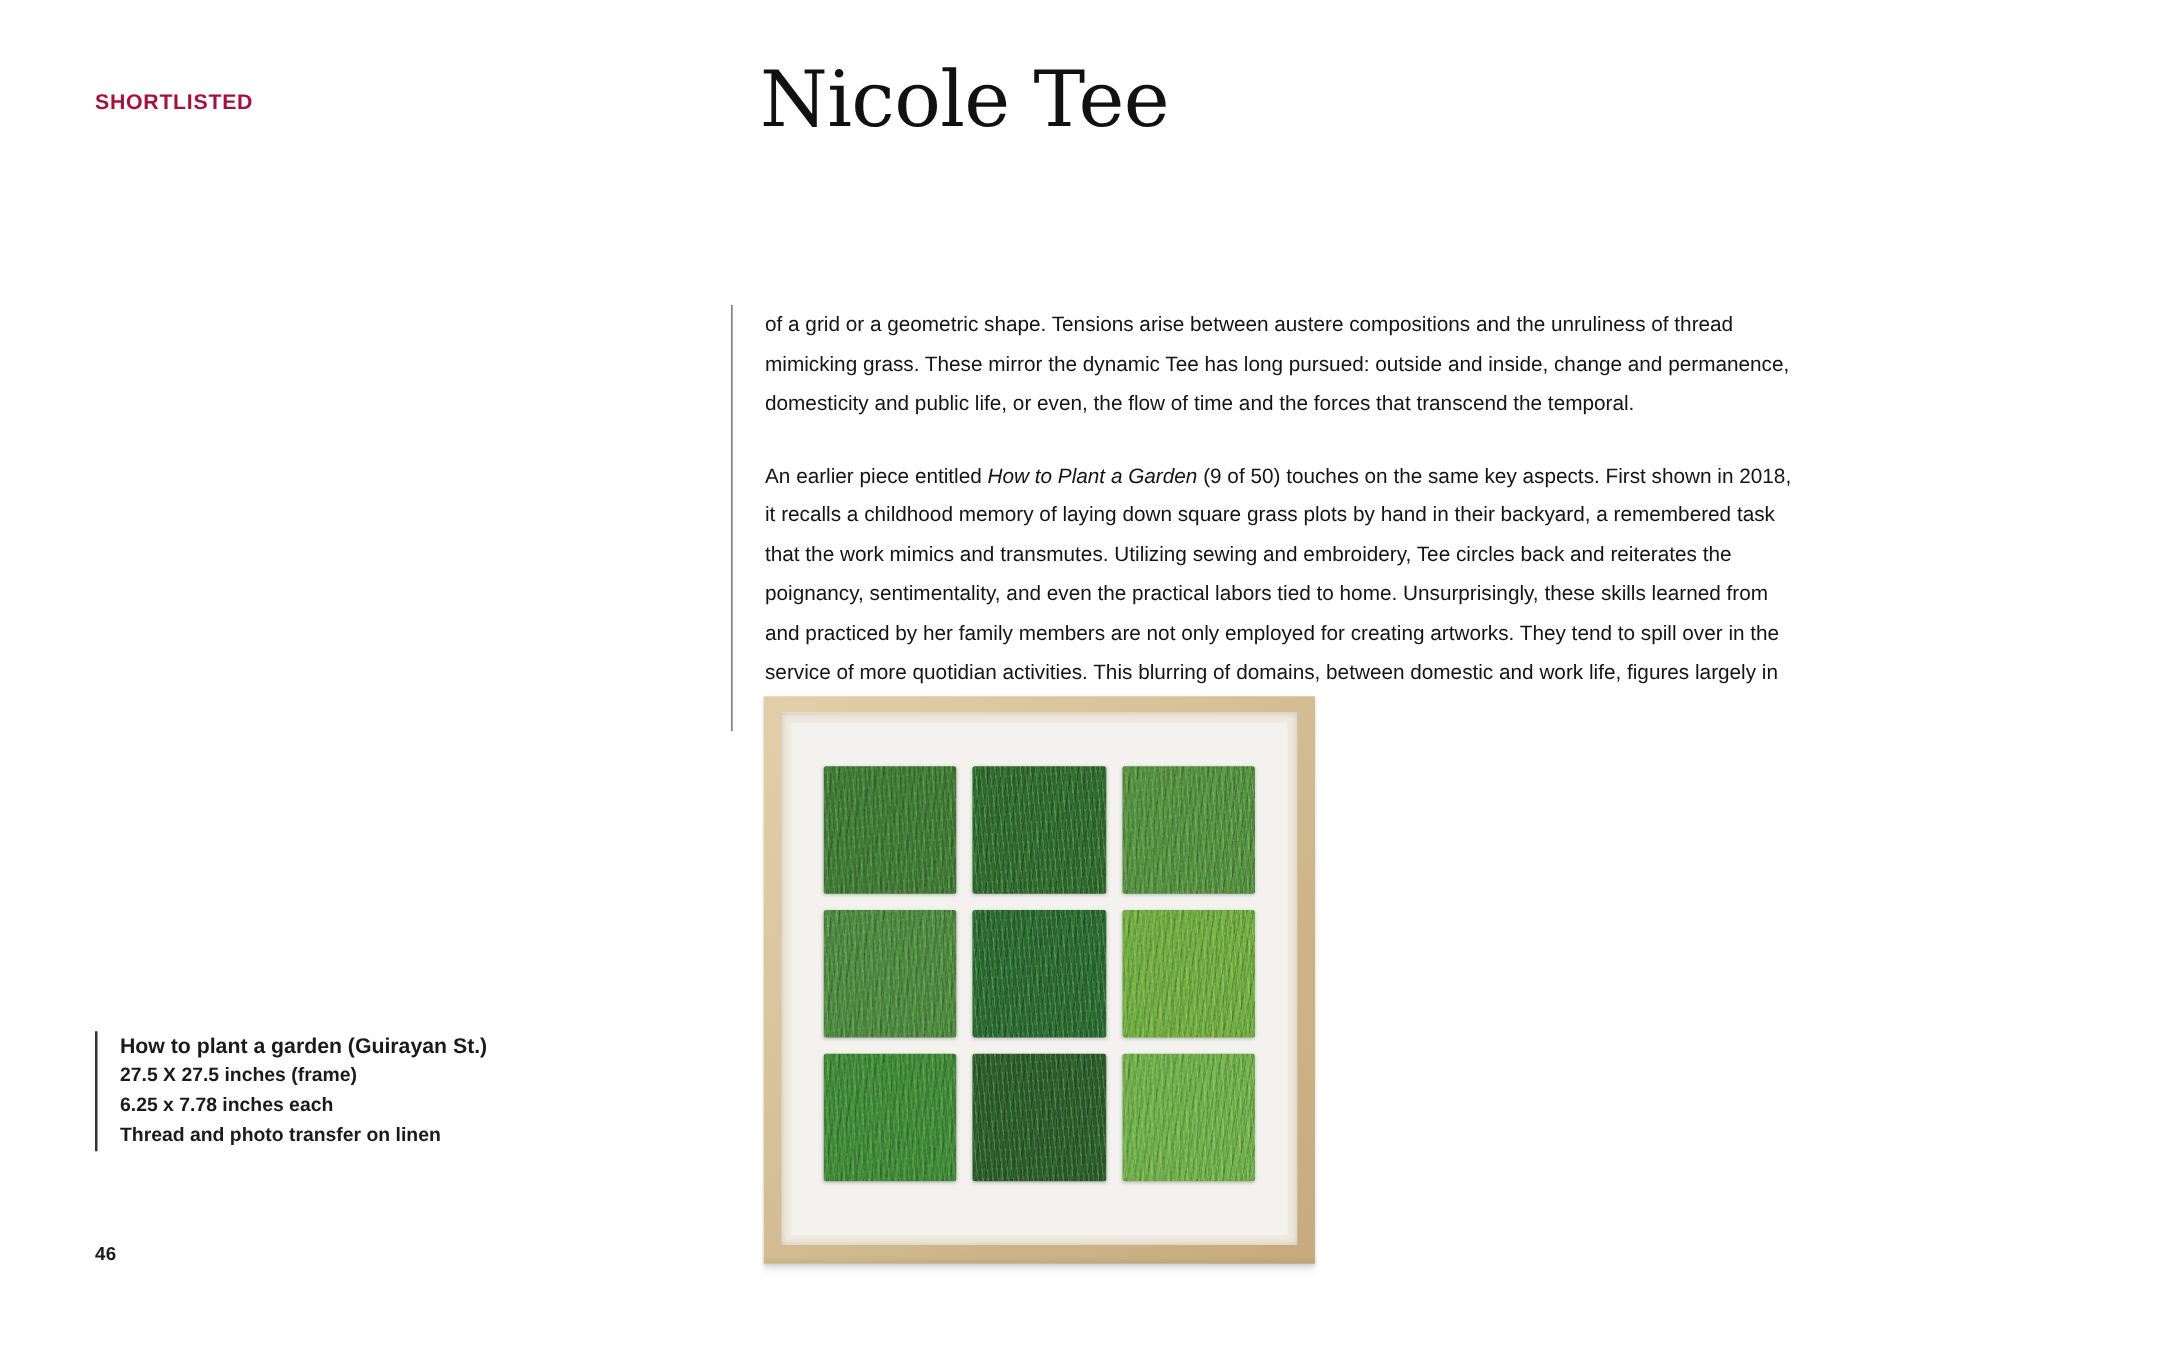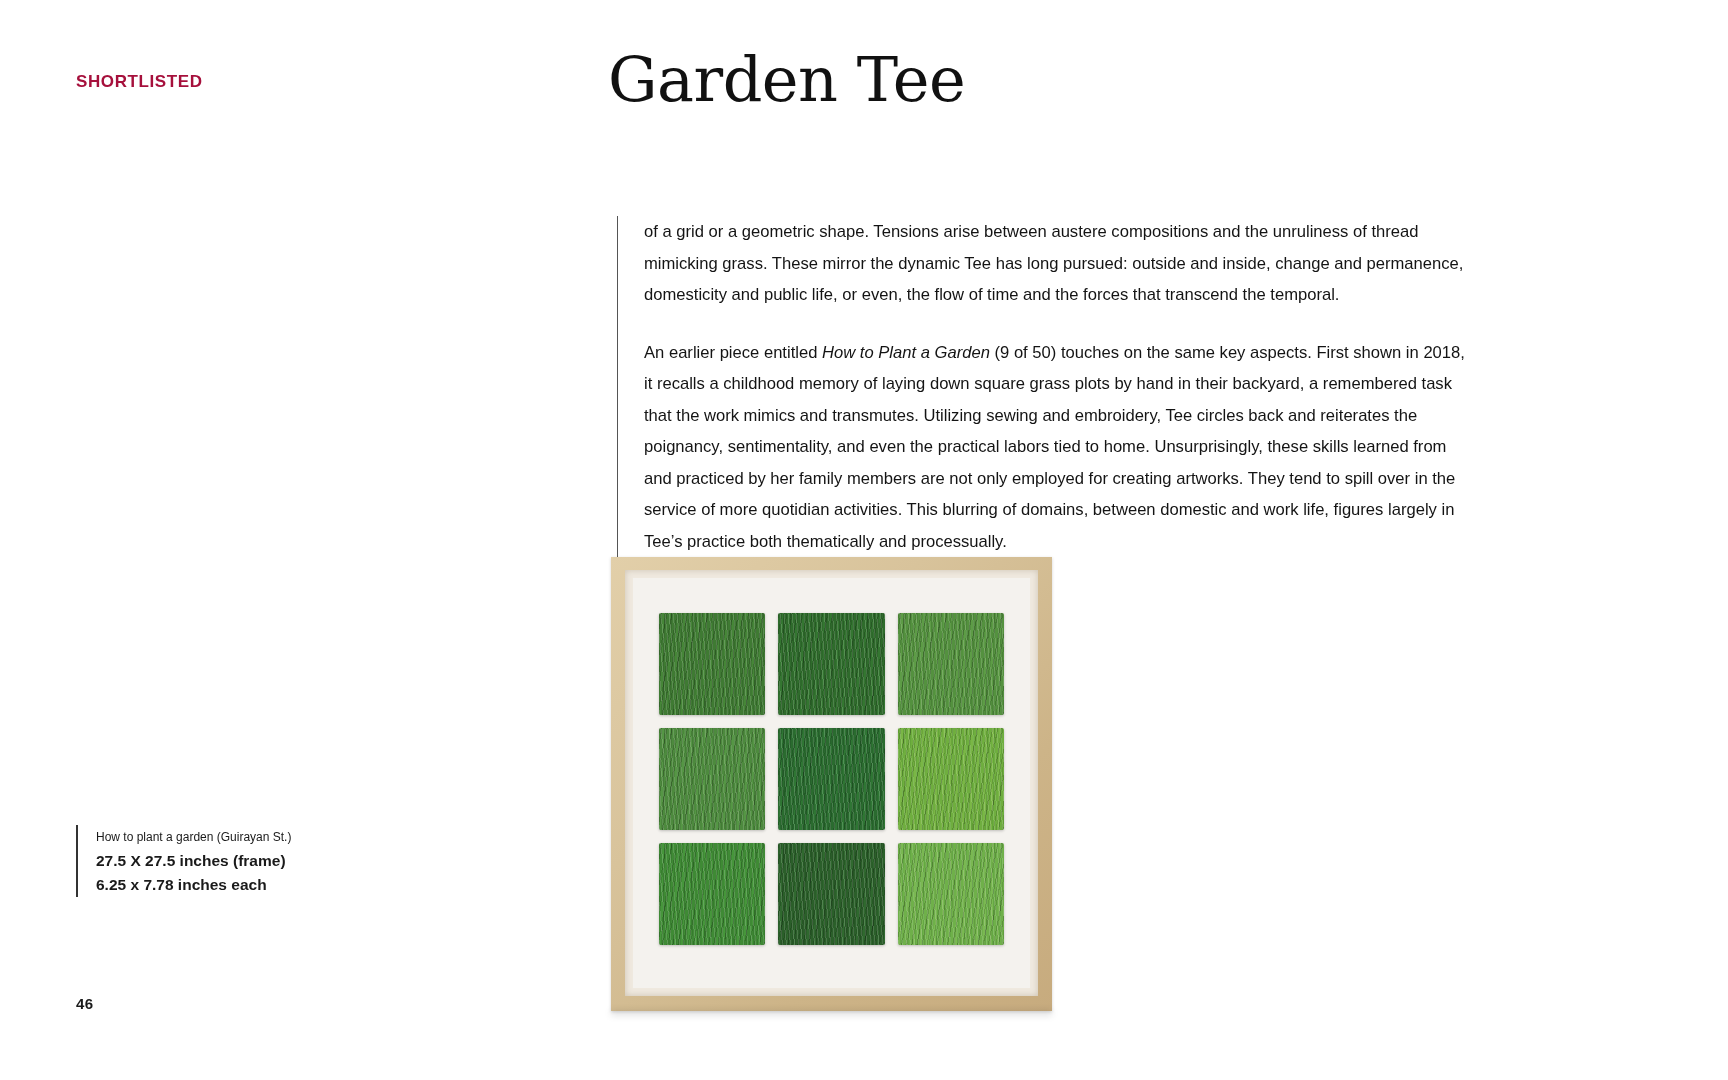--- a/index.html
+++ b/index.html
@@ -39,22 +39,22 @@
     left: 76px;
     top: 825px;
     width: 330px;
     border-left: 2px solid #333333;
     padding-left: 18px;
     font-size: 15.5px;
     line-height: 24px;
     color: #1a1a1a;
   }
   .caption-title {
-    font-weight: normal;
-    font-size: 12px;
+    font-weight: bold;
+    font-size: 17px;
     line-height: 24px;
   }
   .caption-line {
     font-size: 15.5px;
     line-height: 24px;
     font-weight: bold;
   }
 
   .folio {
     position: absolute;
@@ -74,25 +74,24 @@
     font-family: "DejaVu Serif", "Liberation Serif", serif;
     font-size: 62px;
     line-height: 76px;
     letter-spacing: -0.5px;
     color: #111111;
   }
 
   .body-block {
     position: absolute;
     left: 585px;
-    top: 216px;
+    top: 244px;
     width: 830px;
     border-left: 1.5px solid #555555;
     padding-left: 26px;
-    margin-left: 32px;
   }
   .body-block p {
     margin: 0 0 26px 0;
     font-size: 16.6px;
     line-height: 31.5px;
     color: #141414;
     text-align: left;
   }
   .body-block p:last-child { margin-bottom: 0; }
   .body-block em { }
@@ -172,25 +171,26 @@
 <body>
 
 <div class="page">
 
   <div class="shortlisted">SHORTLISTED</div>
 
   <div class="caption-block">
     <div class="caption-title">How to plant a garden (Guirayan St.)</div>
     <div class="caption-line">27.5 X 27.5 inches (frame)</div>
     <div class="caption-line">6.25 x 7.78 inches each</div>
+    <div class="caption-line">Thread and photo transfer on linen</div>
   </div>
 
   <div class="folio">46</div>
 
-  <div class="artist-name">Garden Tee</div>
+  <div class="artist-name">Nicole Tee</div>
 
   <div class="body-block">
     <p>of a grid or a geometric shape. Tensions arise between austere compositions and the unruliness of thread mimicking grass. These mirror the dynamic Tee has long pursued: outside and inside, change and permanence, domesticity and public life, or even, the flow of time and the forces that transcend the temporal.</p>
     <p><span>An earlier piece entitled </span><em>How to Plant a Garden</em><span> (9 of 50) touches on the same key aspects. First shown in 2018, it recalls a childhood memory of laying down square grass plots by hand in their backyard, a remembered task that the work mimics and transmutes. Utilizing sewing and embroidery, Tee circles back and reiterates the poignancy, sentimentality, and even the practical labors tied to home. Unsurprisingly, these skills learned from and practiced by her family members are not only employed for creating artworks. They tend to spill over in the service of more quotidian activities. This blurring of domains, between domestic and work life, figures largely in Tee’s practice both thematically and processually.</span></p>
   </div>
 
   <div class="artwork">
     <div class="frame-outer"></div>
     <div class="frame-bevel"></div>
     <div class="mat"></div>

